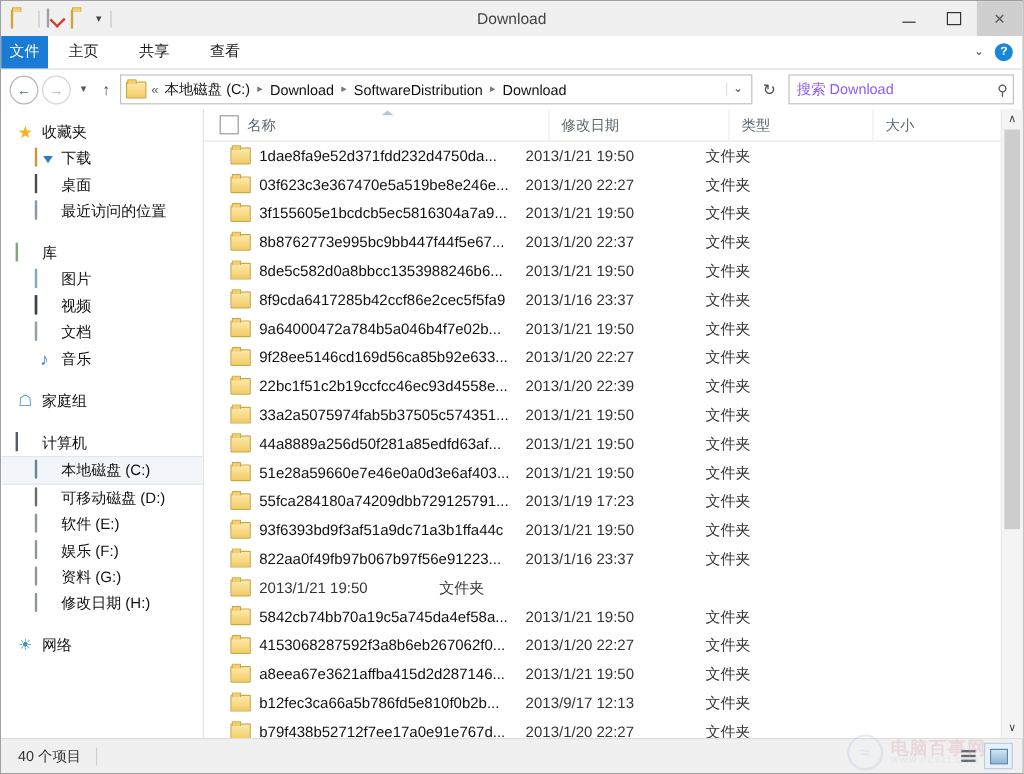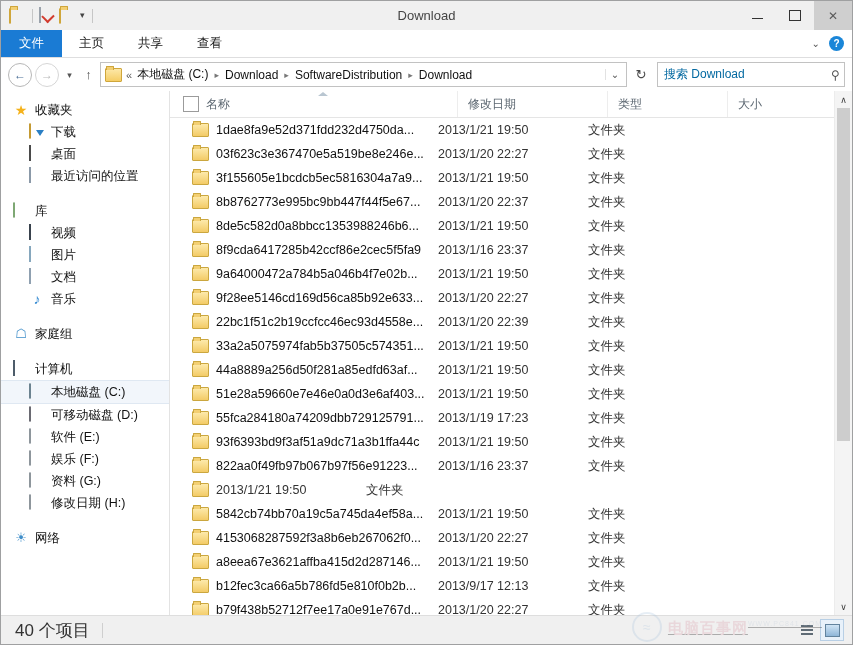--- a/index.html
+++ b/index.html
@@ -57,21 +57,21 @@
 
   
   .ribbon{
     height:27px;flex:0 0 27px;background:#ffffff;display:flex;align-items:stretch;
     border-bottom:1px solid #dededf;position:relative;
   }
   .tab{
     padding:0 17px;display:flex;align-items:center;justify-content:center;
     font-size:12.5px;color:#1a1a1a;cursor:default;
   }
-  .tab.file{background:#1a7bd4;color:#fff;padding:0 18px;font-weight:400;}
+  .tab.file{background:#1a7bd4;color:#fff;padding:0 7px;font-weight:400;}
   .ribbon-right{margin-left:auto;display:flex;align-items:center;padding-right:8px;gap:9px;}
   .chev-small{font-size:10px;color:#555;}
   .help{
     width:15px;height:15px;border-radius:50%;background:#1a86d8;color:#fff;
     font-size:10px;font-weight:bold;display:flex;align-items:center;justify-content:center;
   }
 
   
   .addrbar{
     height:33px;flex:0 0 33px;background:#ffffff;display:flex;align-items:center;
@@ -92,21 +92,21 @@
   .cr-folder{margin-right:3px;}
   .cr-chevs{font-size:11px;color:#5a5a5a;padding:0 4px 0 1px;}
   .crumb{font-size:12px;color:#111;padding:0 1px;}
   .crumb-sep{font-size:9px;color:#777;padding:0 5px;}
   .crumb-drop{width:18px;text-align:center;font-size:10px;color:#555;border-left:1px solid #e2e2e2;}
   .refresh{width:22px;text-align:center;font-size:13px;color:#4a4a4a;}
   .searchbox{
     width:176px;height:23px;border:1px solid #c2c2c2;background:#fff;
     display:flex;align-items:center;padding:0 4px 0 6px;margin-left:2px;
   }
-  .search-ph{flex:1;font-size:12px;color:#0369a1;}
+  .search-ph{flex:1;font-size:12px;color:#8b5cf6;}
   .search-ico{font-size:12px;color:#555;transform:scaleX(-1);}
 
   
   .body{flex:1;display:flex;min-height:0;background:#fff;}
 
   
   .sidebar{
     width:168px;flex:0 0 168px;background:#ffffff;border-right:1px solid #e3e3e3;
     padding-top:8px;overflow:hidden;
   }
@@ -193,39 +193,39 @@
   }
   .sb-arrow{height:17px;display:flex;align-items:center;justify-content:center;font-size:9px;color:#3c3c3c;}
   .sb-track{flex:1;position:relative;}
   .sb-thumb{position:absolute;left:2px;right:2px;top:0;height:68%;background:#cdcdcd;}
 
   
   .statusbar{
     height:28px;flex:0 0 28px;background:#f0f0f0;border-top:1px solid #dedede;
     display:flex;align-items:center;position:relative;
   }
-  .status-text{font-size:17px;color:#333;padding-left:14px;text-align:right;}
+  .status-text{font-size:12px;color:#333;padding-left:14px;text-align:right;}
   .status-sep{width:1px;height:15px;background:#cfcfcf;margin-left:12px;}
   .viewbtns{margin-left:auto;display:flex;align-items:center;gap:2px;padding-right:8px;}
   .vb{width:22px;height:20px;display:flex;align-items:center;justify-content:center;}
   .vb.active{border:1px solid #b8cfe5;background:#e8f1fa;}
   .vb-lines{width:12px;height:10px;display:flex;flex-direction:column;justify-content:space-between;}
   .vb-lines i{display:block;height:2px;background:#5f6b75;}
   .vb-thumbs{width:13px;height:11px;background:linear-gradient(#cfe4f5,#8fb6d8);border:1px solid #62839e;}
 
   
   .watermark{
     position:absolute;right:30px;bottom:2px;display:flex;align-items:center;
     gap:6px;opacity:.28;pointer-events:none;
   }
   .wm-mark{
     width:26px;height:26px;border-radius:50%;border:2px solid #a9c3dc;
     display:flex;align-items:center;justify-content:center;color:#a9c3dc;font-size:14px;
   }
-  .wm-txt{display:flex;flex-direction:row;line-height:1;text-decoration:underline;}
+  .wm-txt{display:flex;flex-direction:column;line-height:1;}
   .wm-cn{font-size:15px;color:#d89aa6;font-weight:bold;letter-spacing:1px;}
   .wm-url{font-size:7px;color:#b9c7d6;letter-spacing:1px;}
 </style>
 </head>
 <body>
 
 <div class="window">
 
   <div class="titlebar">
     <div class="qat">
@@ -306,26 +306,26 @@
         <span>最近访问的位置</span>
       </div>
 
       <div class="nav-gap"></div>
 
       <div class="nav-item">
         <span class="ni-ico"><span class="ic-lib"></span></span>
         <span>库</span>
       </div>
       <div class="nav-item child">
+        <span class="ni-ico"><span class="ic-pic"></span></span>
+        <span>图片</span>
+      </div>
+      <div class="nav-item child">
         <span class="ni-ico"><span class="ic-vid"></span></span>
         <span>视频</span>
-      </div>
-      <div class="nav-item child">
-        <span class="ni-ico"><span class="ic-pic"></span></span>
-        <span>图片</span>
       </div>
       <div class="nav-item child">
         <span class="ni-ico"><span class="ic-doc"></span></span>
         <span>文档</span>
       </div>
       <div class="nav-item child">
         <span class="ni-ico ic-mus">♪</span>
         <span>音乐</span>
       </div>
 

